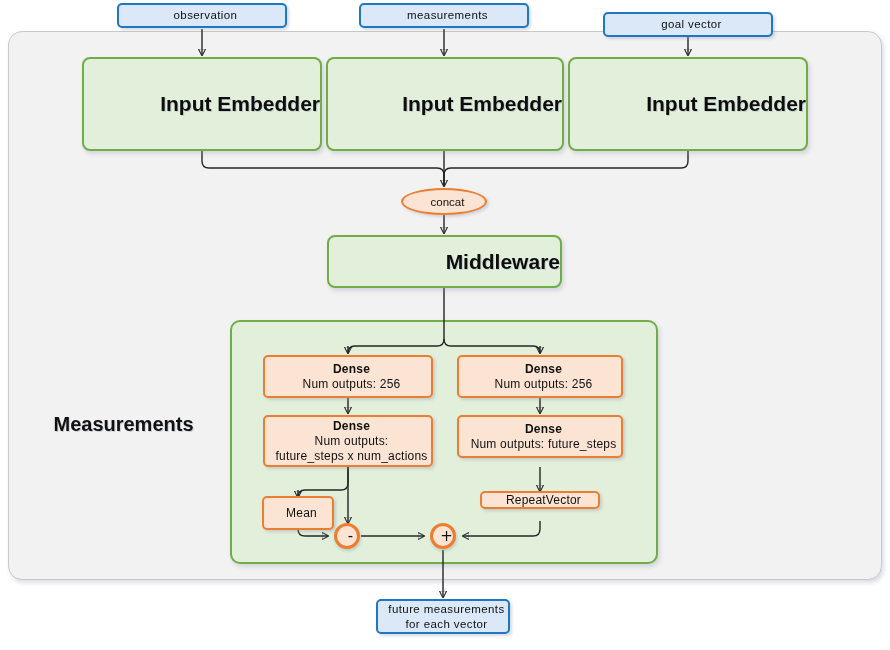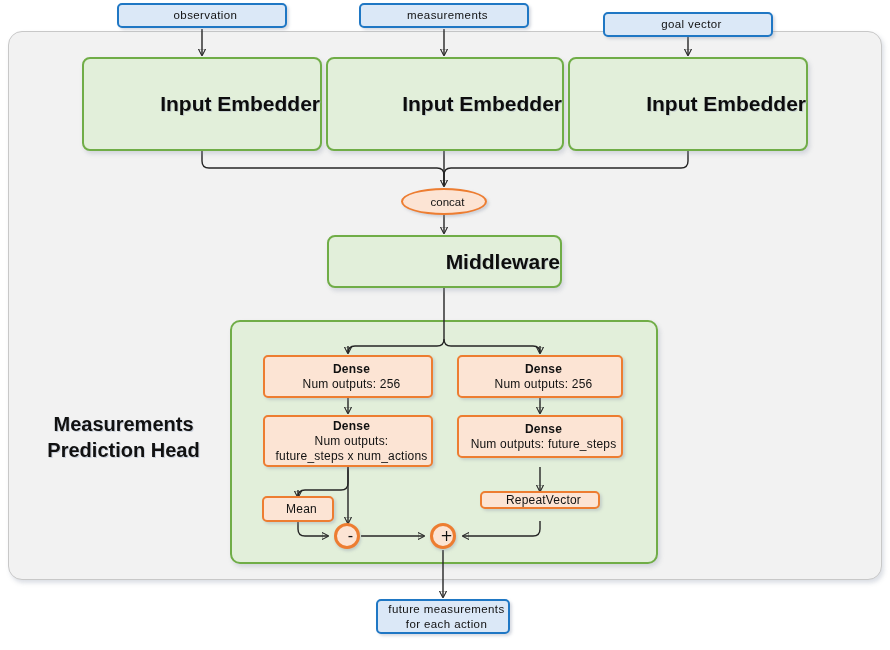--- a/index.html
+++ b/index.html
@@ -210,21 +210,20 @@
   <div class="abs green-box" style="left:327px; top:235px; width:235px; height:53px;">
     <span>Middleware</span>
   </div>
 
   <div class="abs ellipse-node" style="left:401px; top:188px; width:86px; height:27px;">
     <span>concat</span>
   </div>
 
   <div class="abs head-title">
     <div>Measurements</div>
-    <div>Prediction Head</div>
   </div>
 
   <div class="abs orange-box" style="left:263px; top:355px; width:170px; height:43px;">
     <span class="ttl">Dense</span>
     <span>Num outputs: 256</span>
   </div>
   <div class="abs orange-box" style="left:263px; top:415px; width:170px; height:52px;">
     <span class="ttl">Dense</span>
     <span>Num outputs:</span>
     <span>future_steps x num_actions</span>
@@ -232,32 +231,32 @@
 
   <div class="abs orange-box" style="left:457px; top:355px; width:166px; height:43px;">
     <span class="ttl">Dense</span>
     <span>Num outputs: 256</span>
   </div>
   <div class="abs orange-box" style="left:457px; top:415px; width:166px; height:43px;">
     <span class="ttl">Dense</span>
     <span>Num outputs: future_steps</span>
   </div>
 
-  <div class="abs orange-box" style="left:262px; top:496px; width:72px; height:26px;">
+  <div class="abs orange-box" style="left:262px; top:496px; width:72px; height:34px;">
     <span>Mean</span>
   </div>
   <div class="abs orange-box" style="left:480px; top:491px; width:120px; height:18px;">
     <span>RepeatVector</span>
   </div>
 
   <div class="abs op-circle" style="left:334px; top:523px;">
     <span>-</span>
   </div>
   <div class="abs op-circle" style="left:430px; top:523px;">
     <span>+</span>
   </div>
 
   <div class="abs io-box" style="left:376px; top:599px; width:134px; height:35px; flex-direction:column;">
     <span>future measurements</span>
-    <span>for each action</span>
+    <span>for each vector</span>
   </div>
 
 </div>
 
 </body></html>

